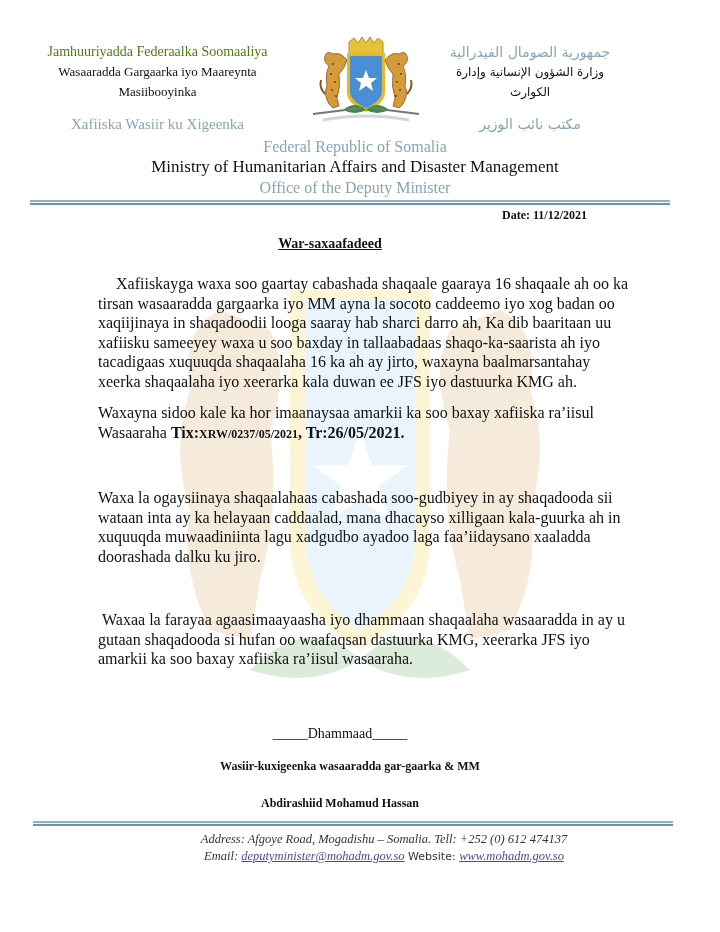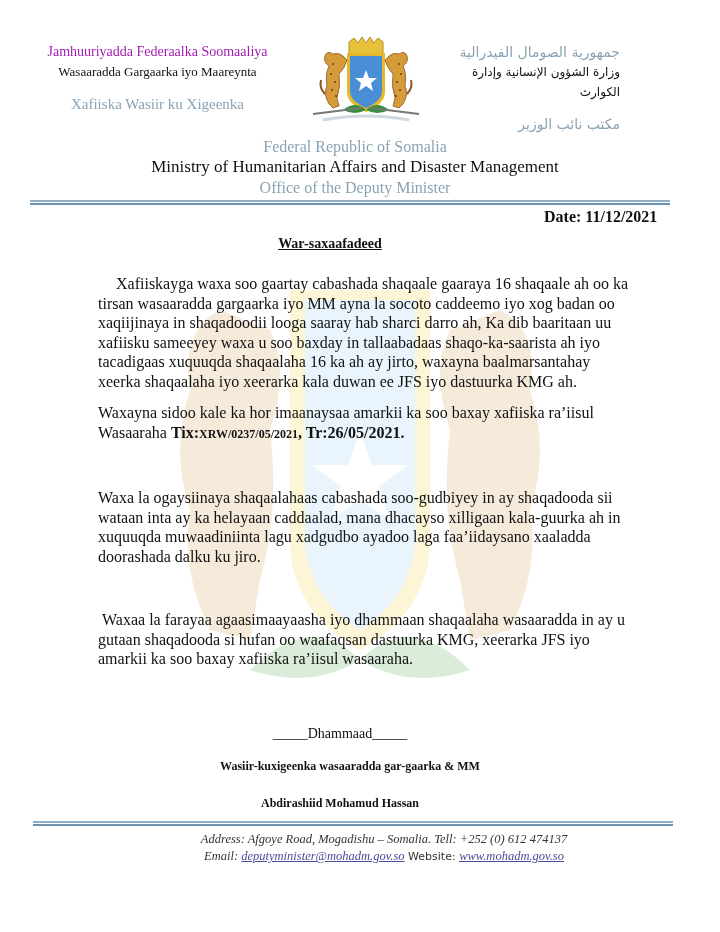--- a/index.html
+++ b/index.html
@@ -4,27 +4,27 @@
   <style>
     html, body { margin: 0; padding: 0; background: #ffffff; }
     body {
       width: 720px; height: 932px; position: relative; overflow: hidden;
       font-family: "Liberation Serif", "DejaVu Serif", serif; color: #111;
     }
     .header-left {
       position: absolute; left: 40px; top: 42px; width: 235px; text-align: center;
       line-height: 20px;
     }
-    .hl-line1 { color: #a21caf; font-size: 14px; }
+    .hl-line1 { color: #4d7c0f; font-size: 14px; }
     .hl-line2 { color: #111; font-size: 13px; }
     .hl-line3 { color: #111; font-size: 13px; }
     .hl-line4 { color: #8aa3b4; font-size: 15px; margin-top: 12px; }
 
     .header-right {
-      position: absolute; left: 440px; top: 42px; width: 180px; text-align: right;
+      position: absolute; left: 440px; top: 42px; width: 180px; text-align: center;
       direction: rtl; font-family: "DejaVu Sans", sans-serif; line-height: 20px;
     }
     .hr-line1 { color: #8aa3b4; font-size: 14px; }
     .hr-line2 { color: #111; font-size: 12px; }
     .hr-line3 { color: #111; font-size: 12px; }
     .hr-line4 { color: #8aa3b4; font-size: 14px; margin-top: 12px; }
 
     .emblem { position: absolute; left: 303px; top: 34px; width: 126px; height: 96px; }
 
     .title-block { position: absolute; left: 0; width: 720px; top: 137px; text-align: center; }
@@ -32,21 +32,21 @@
     .tb-2 { color: #111; font-size: 17px; line-height: 20px; margin-left: -10px; }
     .tb-3 { color: #8aa3b4; font-size: 16px; line-height: 21px; margin-left: -10px; }
 
     .rule { position: absolute; height: 6px; }
     .rule::before, .rule::after { content: ""; position: absolute; left: 0; right: 0; height: 2px; background: #8fb0c9; }
     .rule::before { top: 0; }
     .rule::after { top: 3px; background: #6f93ae; }
     .rule-top { left: 30px; top: 200px; width: 640px; }
     .rule-bottom { left: 33px; top: 821px; width: 640px; }
 
-    .date { position: absolute; left: 544px; top: 208px; font-weight: bold; font-size: 16px; }
+    .date { position: absolute; left: 502px; top: 208px; font-weight: bold; font-size: 12px; }
 
     .watermark { position: absolute; left: 150px; top: 250px; width: 420px; height: 460px; opacity: 0.22; }
 
     .doc-title {
       position: absolute; left: 0; width: 720px; top: 236px; text-align: center;
       font-weight: bold; font-size: 14px; text-decoration: underline; margin-left: -30px;
     }
     .body { position: absolute; left: 86px; top: 262px; width: 560px; font-size: 16px; line-height: 19.5px; }
     .body p { margin: 12px; }
     .indent { text-indent: 18px; }
@@ -62,20 +62,21 @@
     .footer { position: absolute; left: 0; width: 720px; top: 831px; text-align: center; font-style: italic; font-size: 12.5px; line-height: 17px; color: #333; margin-left: 24px; }
     .footer a { color: #4a4a9a; text-decoration: underline; }
     .footer .web-label { font-style: normal; font-family: "DejaVu Sans", sans-serif; font-size: 11px; color: #333; }
   </style>
 </head>
 <body>
 
 <div class="header-left">
   <div class="hl-line1">Jamhuuriyadda Federaalka Soomaaliya</div>
   <div class="hl-line2">Wasaaradda Gargaarka iyo Maareynta</div>
+  <div class="hl-line3">Masiibooyinka</div>
   <div class="hl-line4">Xafiiska Wasiir ku Xigeenka</div>
 </div>
 
 <div class="emblem">
   <svg viewBox="0 0 126 96" width="126" height="96">
 
     <path d="M46 20 L46 8 L51 4 L55 9 L59 3 L63 9 L67 3 L71 9 L75 4 L80 8 L80 20 Z" fill="#e8c13a" stroke="#b48f1d" stroke-width="1"></path>
 
     <path d="M44 19 L82 19 L82 58 Q82 70 63 78 Q44 70 44 58 Z" fill="#e4b92c"></path>
     <path d="M47 22 L79 22 L79 57 Q79 67 63 74 Q47 67 47 57 Z" fill="#4a8fd6"></path>

